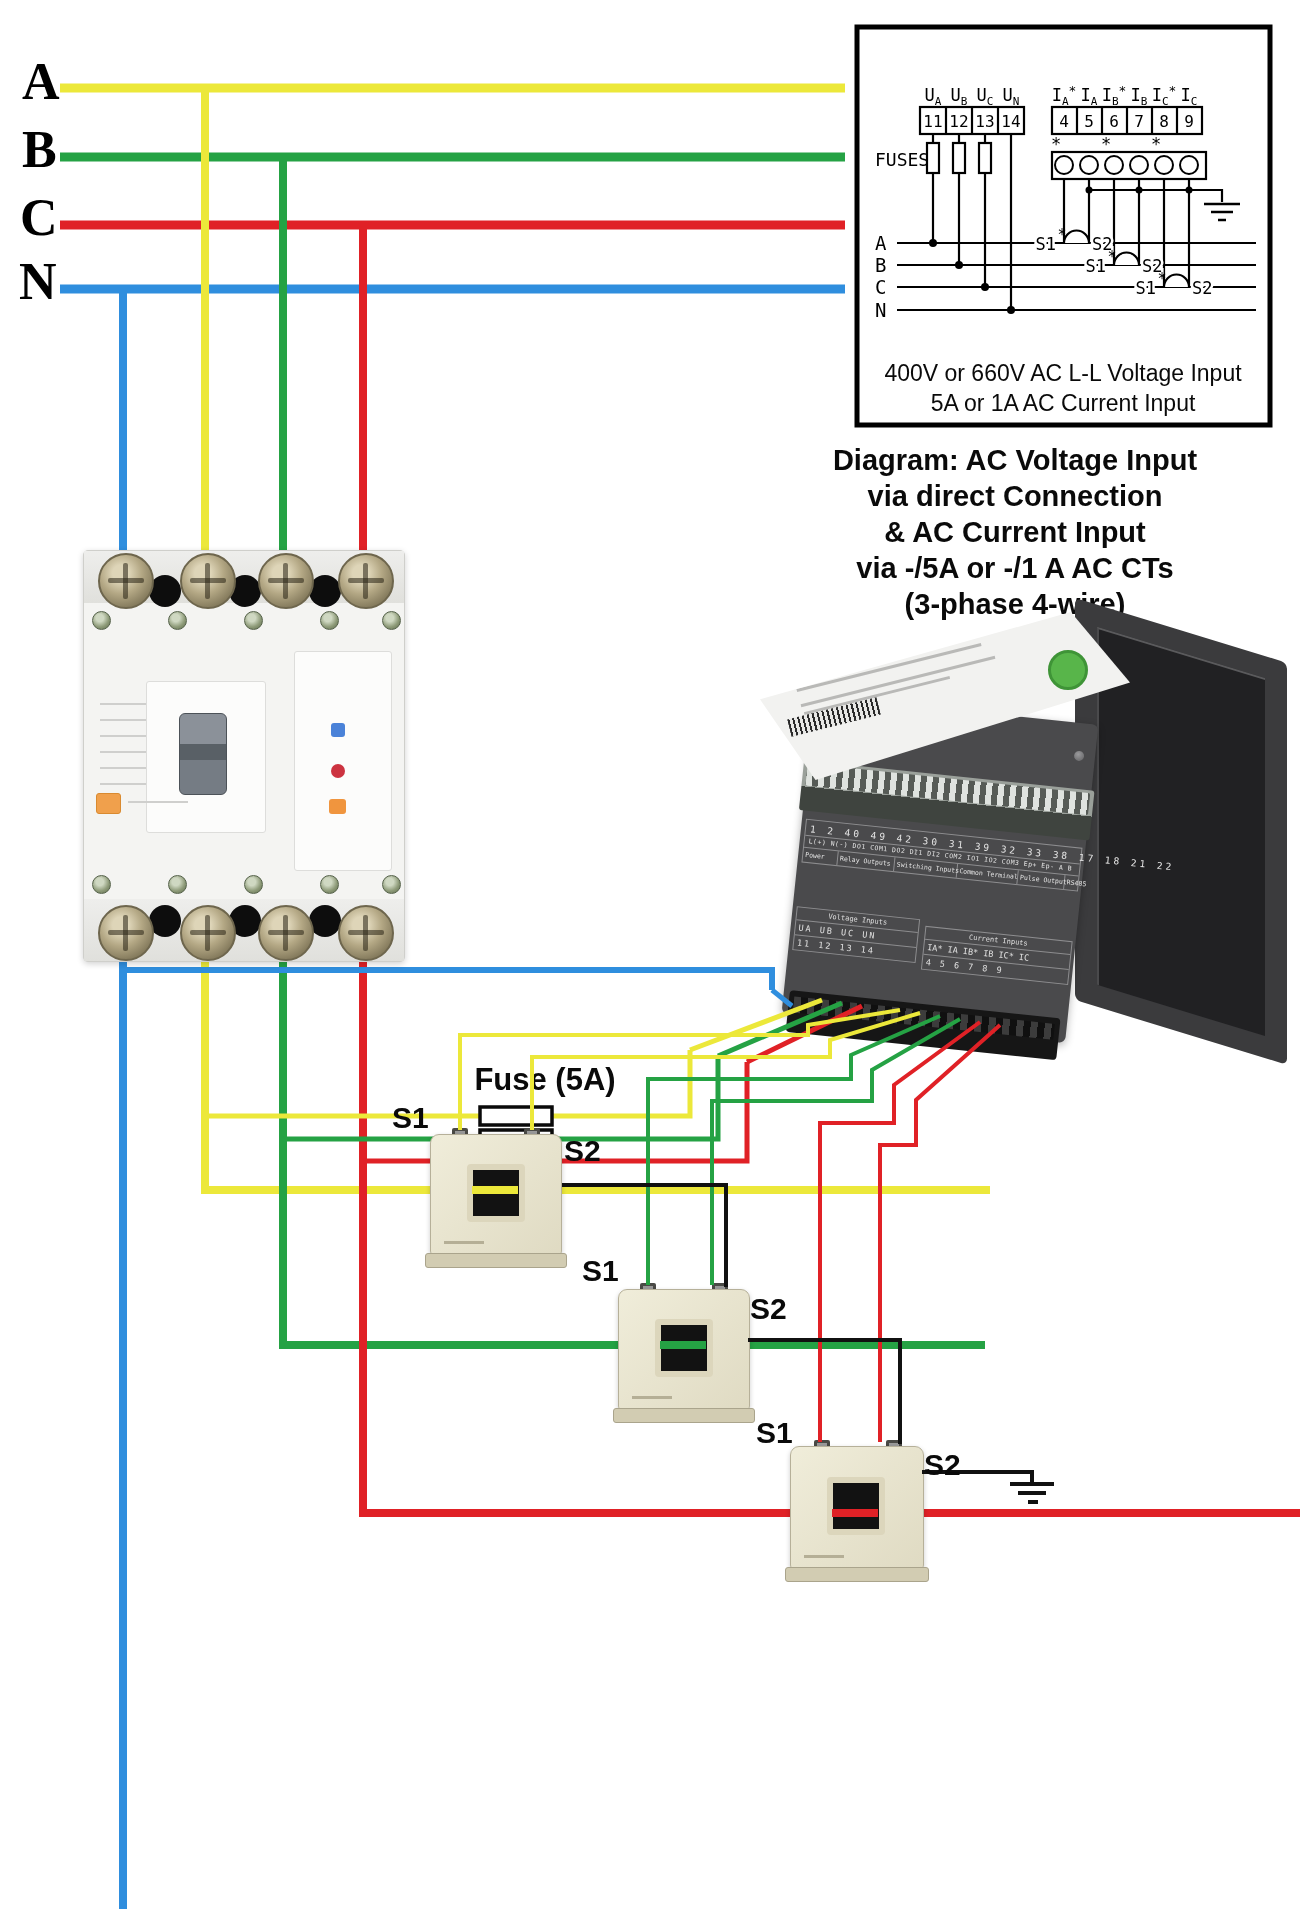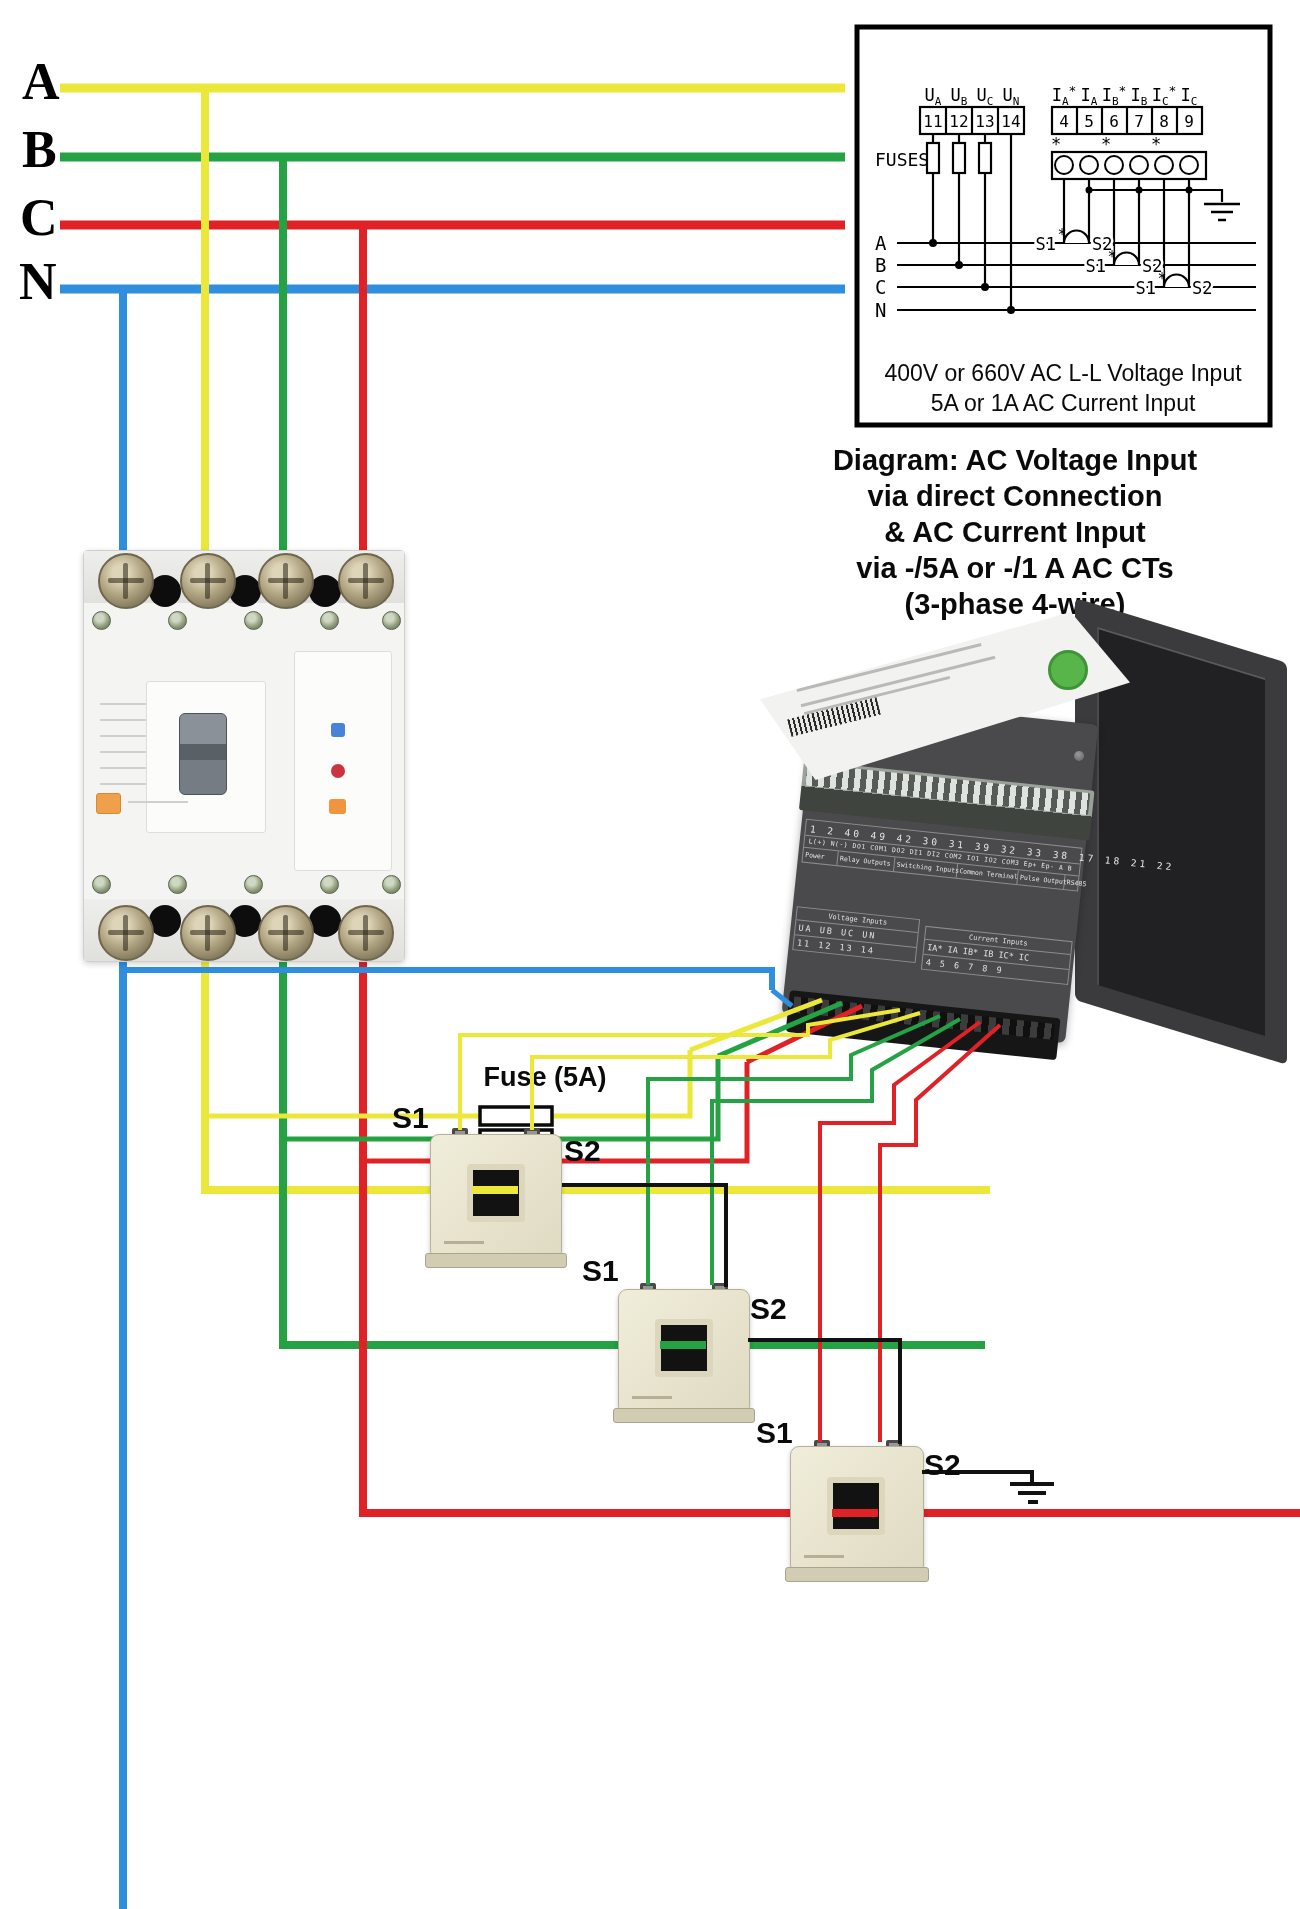--- a/index.html
+++ b/index.html
@@ -4,21 +4,21 @@
 <style>
   html,body{margin:0;padding:0;background:#ffffff;}
   #stage{position:relative;width:1300px;height:1909px;background:#ffffff;overflow:hidden;
          font-family:"Liberation Sans",sans-serif;}
   .abs{position:absolute;}
   
   .phase-letter{font-family:"Liberation Serif",serif;font-weight:bold;font-size:52px;color:#000;line-height:1;}
   
   #title-block{left:715px;top:442px;width:600px;text-align:center;font-weight:bold;font-size:29px;line-height:36px;color:#0a0a0a;}
   
-  #fuse-label{left:440px;top:1062px;width:210px;text-align:center;font-weight:bold;font-size:27px;color:#0a0a0a;}
+  #fuse-label{left:440px;top:1062px;width:210px;text-align:center;font-weight:bold;font-size:31px;color:#0a0a0a;}
   
   .ct-tag{font-weight:bold;font-size:30px;color:#0a0a0a;line-height:1;}
   
   #breaker{left:83px;top:550px;width:320px;height:410px;background:#f4f4f2;border:1px solid #cfcfcb;border-radius:5px;box-shadow:0 2px 6px rgba(0,0,0,.18);z-index:5;}
   .brk-band{position:absolute;left:0;width:320px;background:linear-gradient(#eeeeec,#e0e0dc);}
   .screw-big{position:absolute;width:52px;height:52px;border-radius:50%;
      background:radial-gradient(circle at 40% 35%,#ded5b8 0 18%,#b4a885 45%,#867c5e 75%,#5e563f 100%);
      border:2px solid #6e664d;}
   .screw-big::after{content:"";position:absolute;left:23px;top:8px;width:5px;height:36px;background:rgba(40,35,20,.55);border-radius:2px;}
   .screw-big::before{content:"";position:absolute;left:8px;top:23px;width:36px;height:5px;background:rgba(40,35,20,.55);border-radius:2px;}

